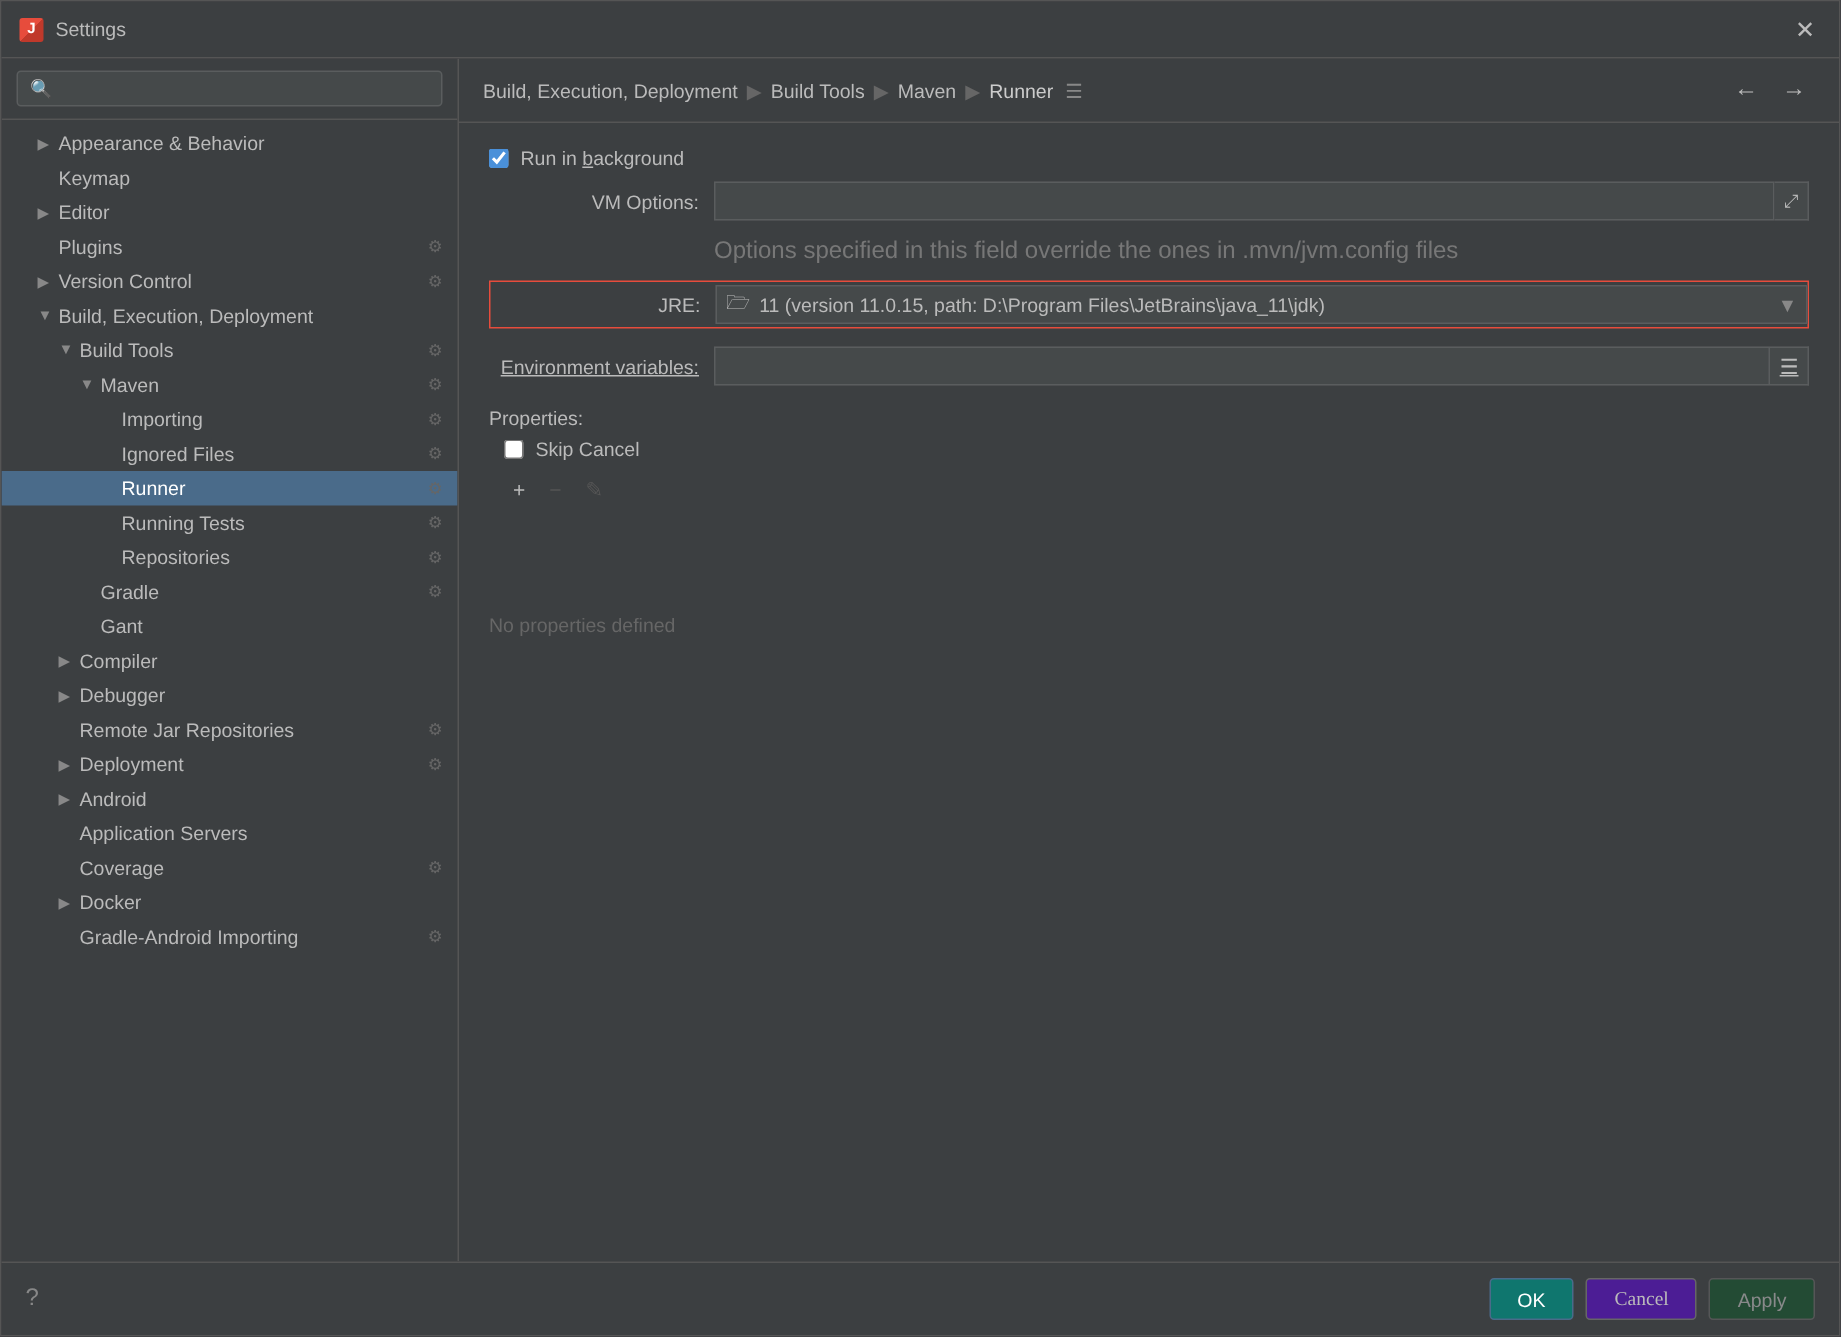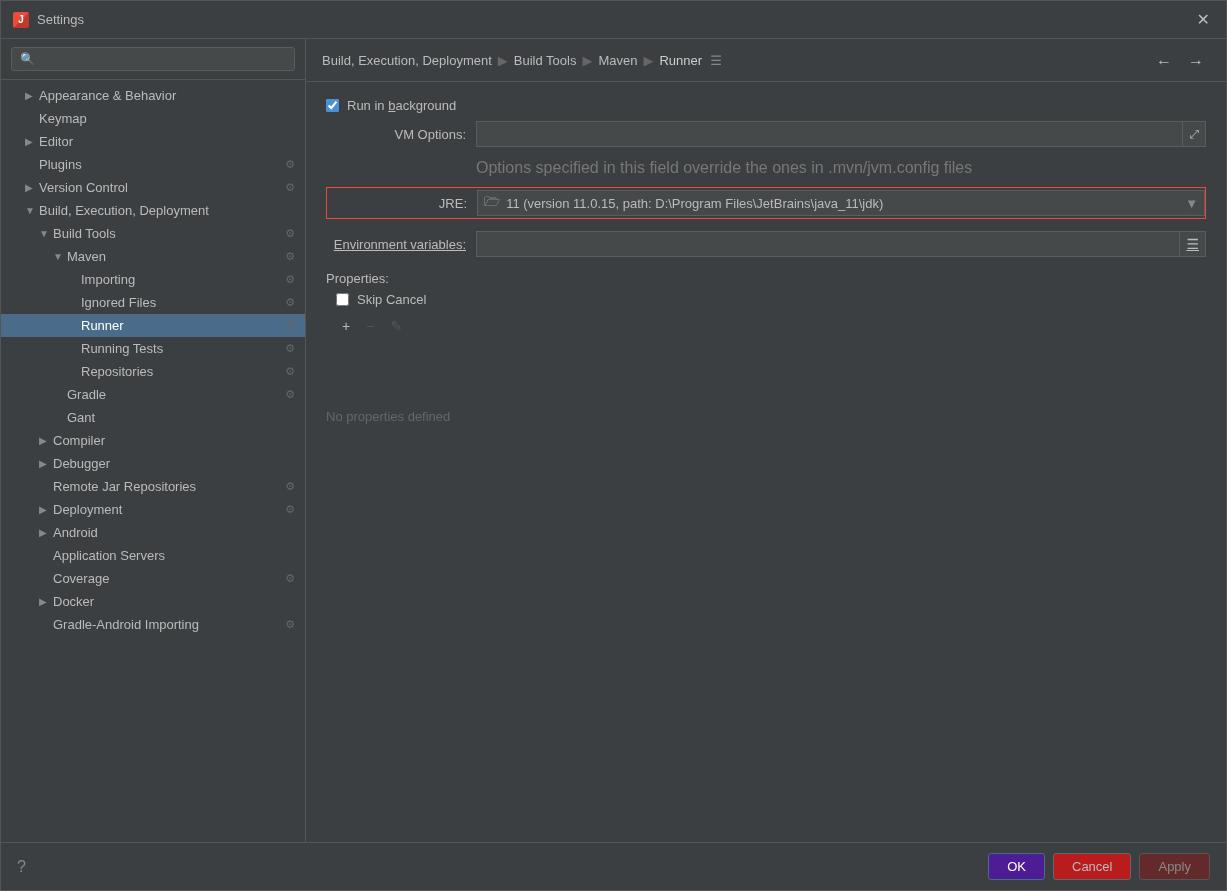--- a/index.html
+++ b/index.html
@@ -372,30 +372,31 @@
       gap: 8px;
     }
     .btn {
       padding: 5px 18px;
       border: 1px solid #666;
       border-radius: 3px;
       font-size: 13px;
       cursor: pointer;
     }
     .btn-primary {
-      background: #4c1d95;
+      background: #0f766e;
       color: #fff;
       border-color: #4a6b8a;
     }
     .btn-secondary {
-      background: #b91c1c;
-      color: #bbb;
+      background: #4c1d95;
+      color: #bbb;
+      font-family: Liberation Serif, serif;
     }
     .btn-apply {
-      background: #7f1d1d;
+      background: #14532d;
       color: #bbb;
       opacity: 0.6;
     }
   </style>
 </head>
 <body>
 
 <div class="dialog">
 
   <div class="title-bar">

